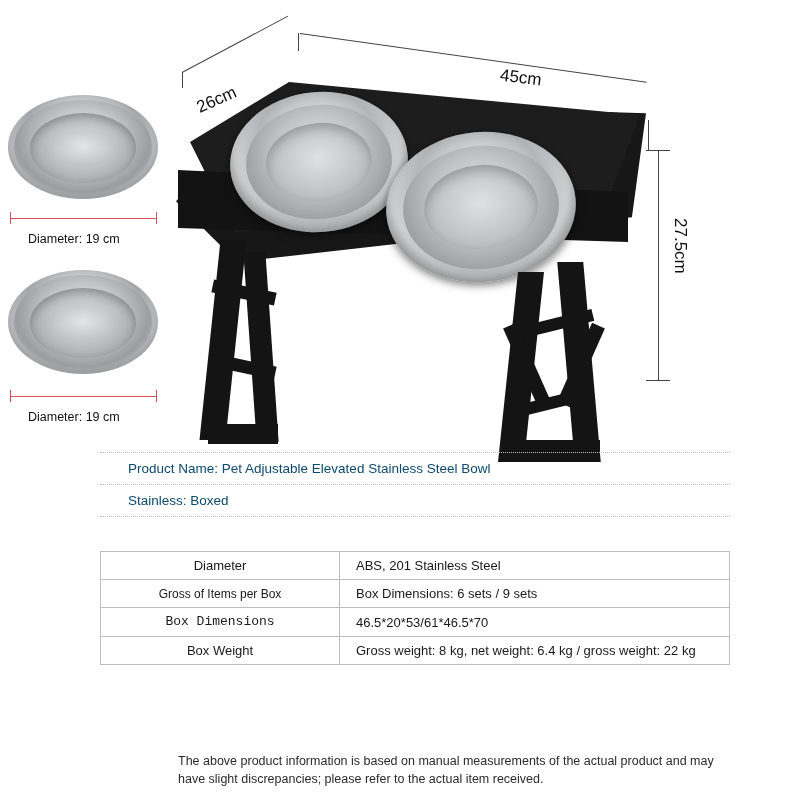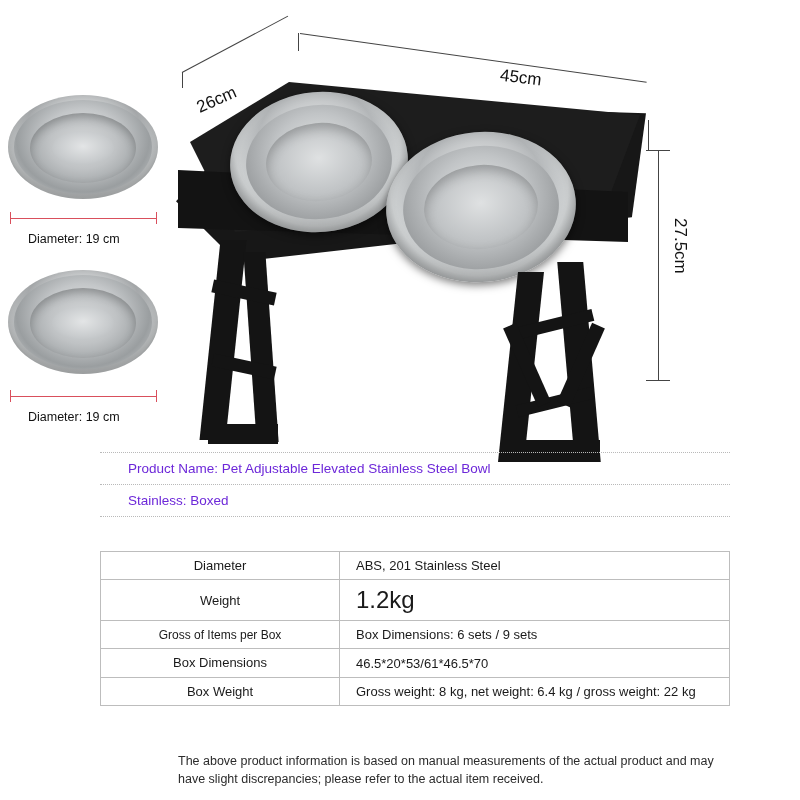--- a/index.html
+++ b/index.html
@@ -217,21 +217,21 @@
   
   .info-block {
     position: absolute;
     left: 100px;
     top: 452px;
     width: 630px;
   }
   .info-row {
     padding: 8px 0 8px 28px;
     font-size: 13.5px;
-    color: #6d28d9;
+    color: #0c4a6e;
     border-bottom: 1px dotted #b9b9b9;
   }
   .info-row:first-child { border-top: 1px dotted #b9b9b9; }
 
   
   .spec-table {
     position: absolute;
     left: 100px;
     top: 551px;
     width: 630px;
@@ -249,21 +249,21 @@
     width: 218px;
     text-align: center;
   }
   .spec-table td.val {
     padding-left: 16px;
   }
   .row-weight .val {
     font-size: 24px;
   }
   .row-num .key { font-size: 12px; }
-  .row-boxdim .key { line-height: 1.25; }
+  .row-boxdim .key { line-height: 1.25; font-family: Liberation Mono, monospace; }
 
   .footnote {
     position: absolute;
     left: 154px;
     top: 752px;
     width: 560px;
     font-size: 12.5px;
     line-height: 1.45;
     color: #2b2b2b;
     margin-left: 24px;
@@ -346,24 +346,20 @@
   <div class="info-block">
     <div class="info-row">Product Name: Pet Adjustable Elevated Stainless Steel Bowl</div>
     <div class="info-row">Stainless: Boxed</div>
   </div>
 
   <table class="spec-table">
     <tbody>
       <tr>
         <td class="key">Diameter</td>
         <td class="val">ABS, 201 Stainless Steel</td>
-      </tr>
-      <tr class="row-weight">
-        <td class="key">Weight</td>
-        <td class="val">1.2kg</td>
       </tr>
       <tr class="row-num">
         <td class="key">Gross of Items per Box</td>
         <td class="val">Box Dimensions: 6 sets / 9 sets</td>
       </tr>
       <tr class="row-boxdim">
         <td class="key">Box Dimensions</td>
         <td class="val">46.5*20*53/61*46.5*70</td>
       </tr>
       <tr>

